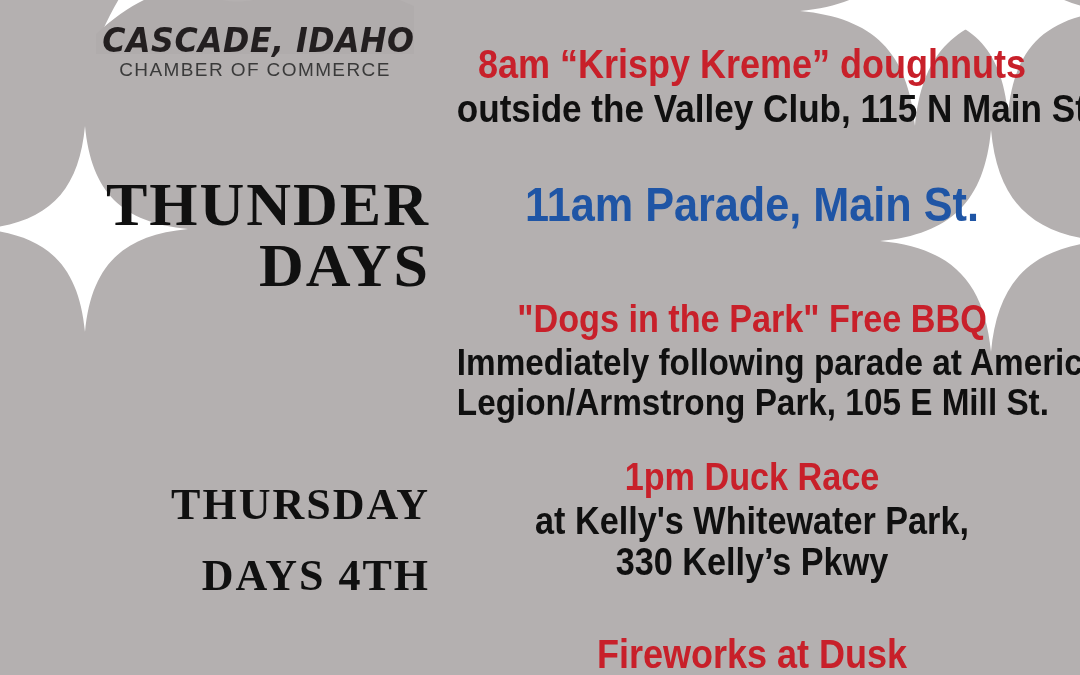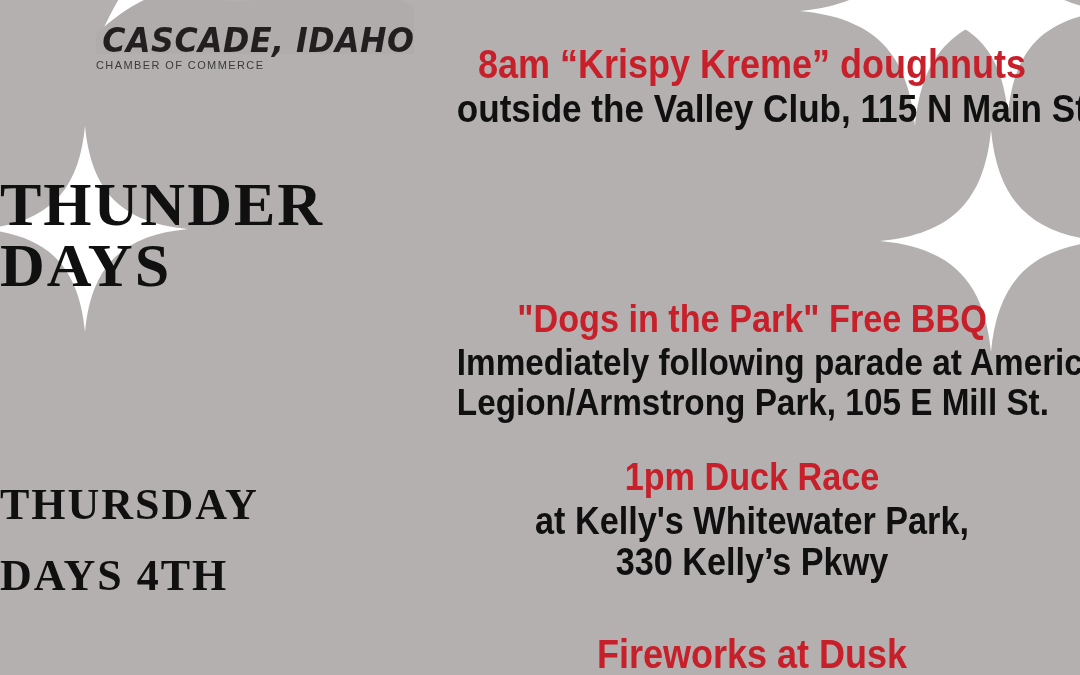--- a/index.html
+++ b/index.html
@@ -54,42 +54,42 @@
     color: #231f20;
     line-height: 1;
     white-space: nowrap;
     transform: scaleX(0.96);
   }
   #logo-sub {
     position: absolute;
     left: 0;
     top: 124px;
     width: 318px;
-    text-align: left;
+    text-align: center;
     font-family: "Liberation Sans", sans-serif;
     font-weight: 400;
-    font-size: 11px;
+    font-size: 19px;
     letter-spacing: 1.4px;
     color: #3a3a3a;
     line-height: 1;
     white-space: nowrap;
   }
 
   
   #left-col {
     position: absolute;
     left: 0;
     top: 0;
     width: 430px;
     height: 675px;
   }
   .serif-head {
     position: absolute;
     width: 430px;
-    text-align: left;
+    text-align: right;
     font-family: "Liberation Serif", "DejaVu Serif", serif;
     font-weight: 700;
     color: #101010;
     line-height: 0.98;
     letter-spacing: 1px;
   }
   #event-title {
     top: 174px;
     font-size: 62px;
     letter-spacing: 2px;
@@ -209,20 +209,23 @@
 
   <div id="right-col">
 
     <div class="block" id="blk-doughnuts">
       <div class="heading">8am “Krispy Kreme” doughnuts</div>
       <div class="detail">
         <span class="tline">outside the Valley Club, 115 N Main St.</span>
       </div>
     </div>
 
+    <div class="block" id="blk-parade">
+      <div class="heading">11am Parade, Main St.</div>
+    </div>
 
     <div class="block" id="blk-bbq">
       <div class="heading">"Dogs in the Park" Free BBQ</div>
       <div class="detail">
         <span class="tline">Immediately following parade at American</span>
         <span class="tline">Legion/Armstrong Park, 105 E Mill St.</span>
       </div>
     </div>
 
     <div class="block" id="blk-duck">

